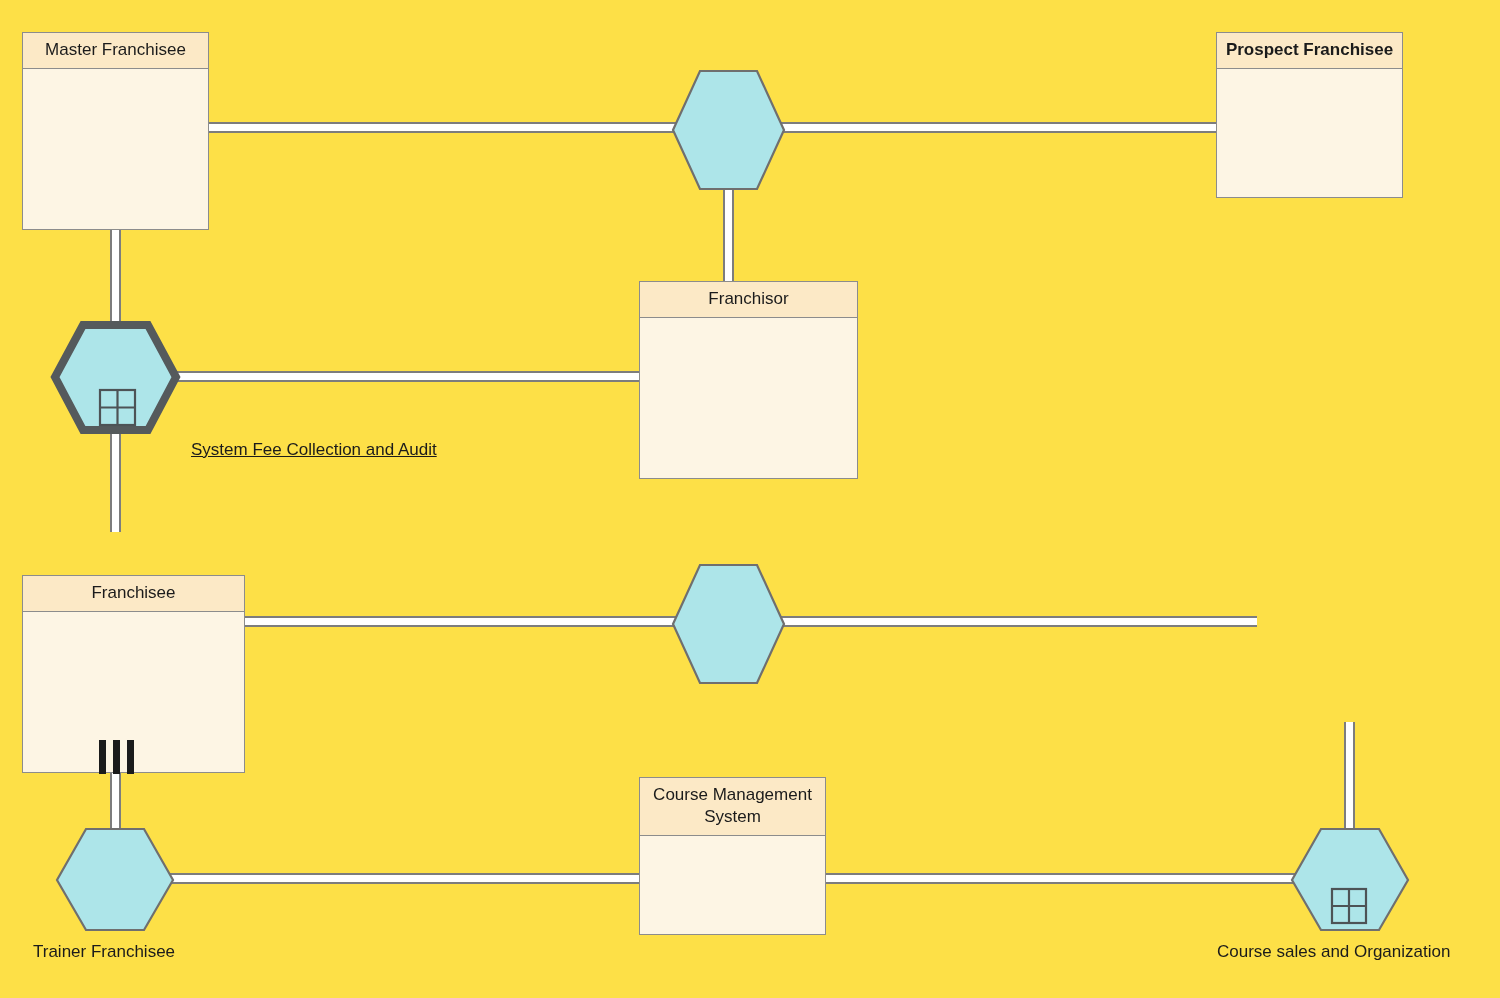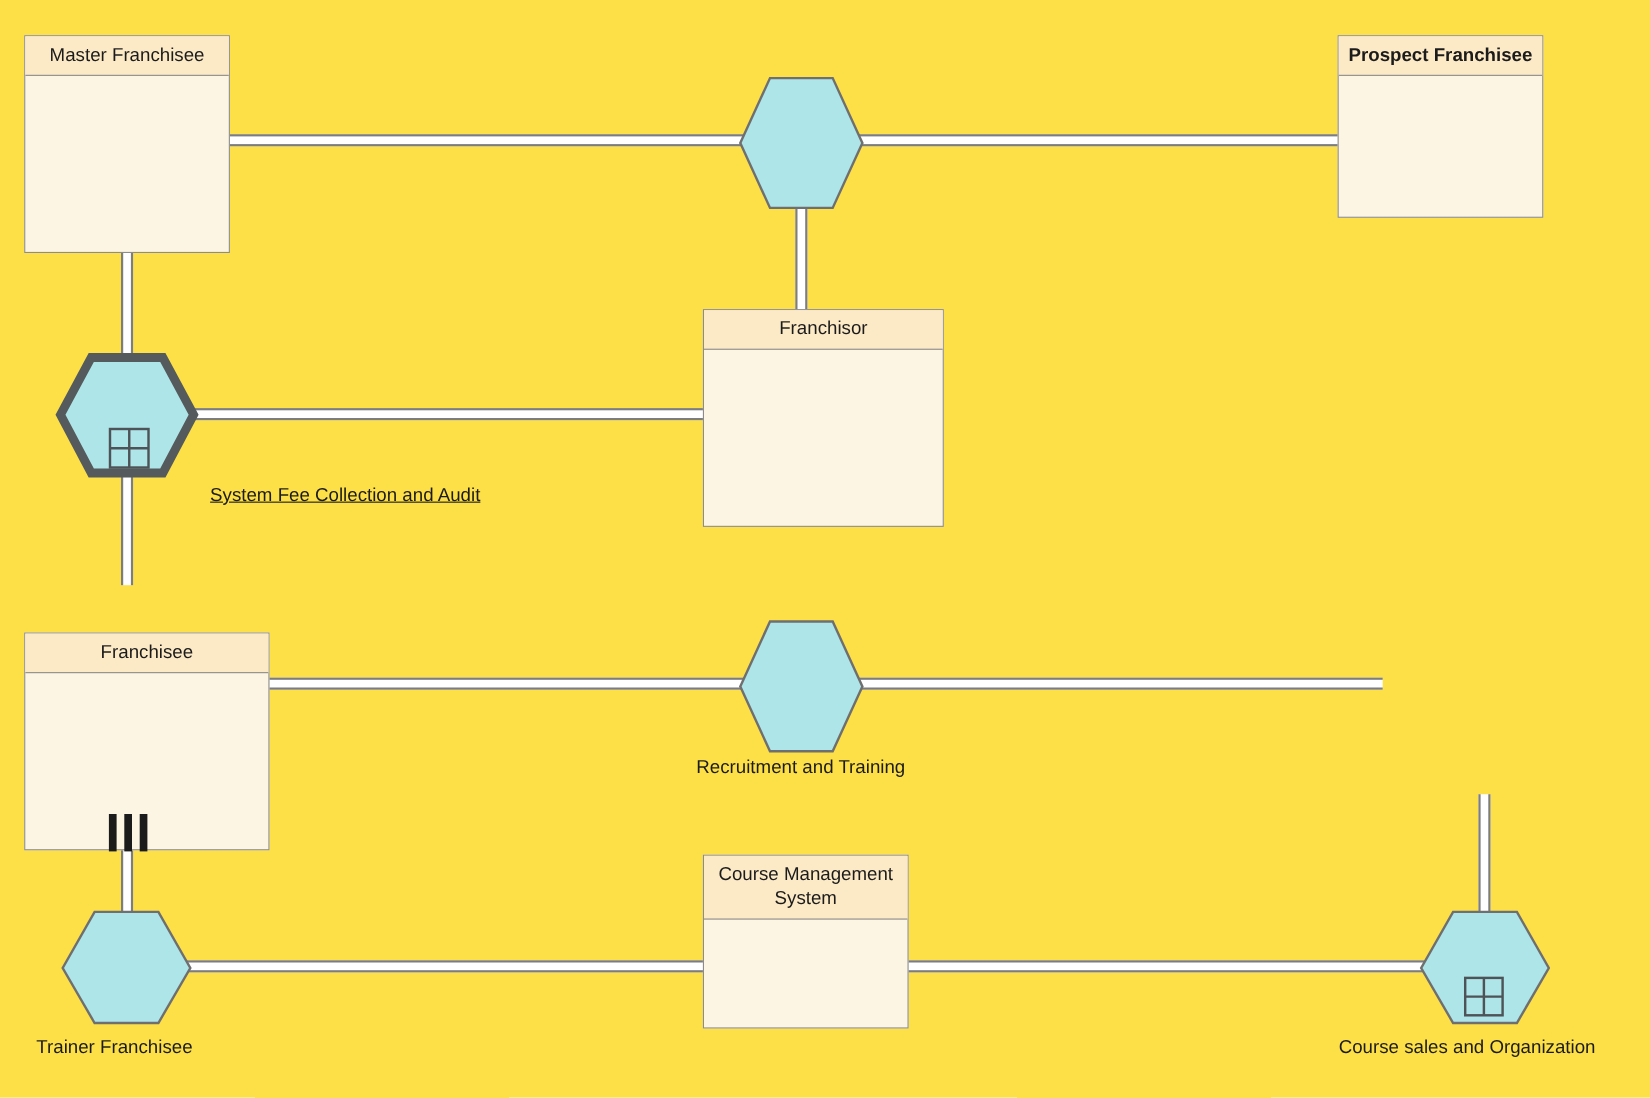--- a/index.html
+++ b/index.html
@@ -201,19 +201,18 @@
         <rect x="42" y="62" width="34" height="34"></rect>
         <line x1="59" y1="62" x2="59" y2="96"></line>
         <line x1="42" y1="79" x2="76" y2="79"></line>
       </g>
     </svg>
   </div>
 
 
   <div class="label" style="left:191px; top:439px;text-decoration:underline;">System Fee Collection and Audit</div>
 
-  <div class="label center" style="left:508px; top:687px; width:440px;">Recruitment and Training</div>
 
   <div class="label" style="left:33px; top:941px;">Trainer Franchisee</div>
 
   <div class="label" style="left:1217px; top:941px;">Course sales and Organization</div>
 
 </div>
 
 </body></html>

